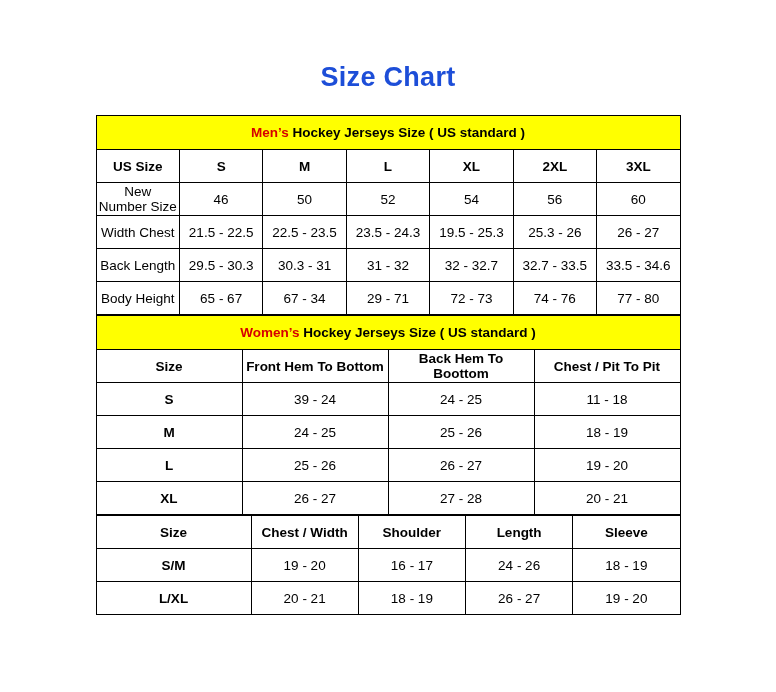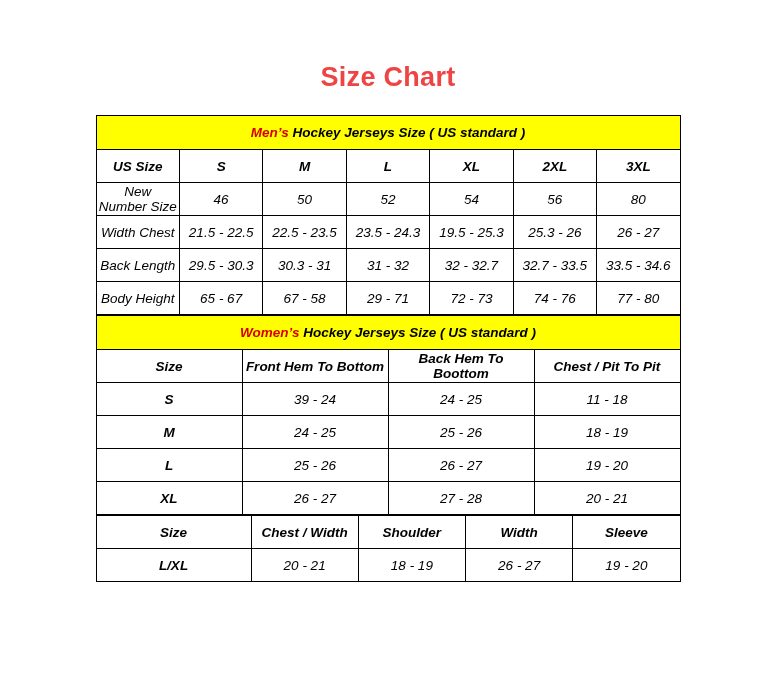--- a/index.html
+++ b/index.html
@@ -14,30 +14,29 @@
     color: #000000;
   }
   .page {
     position: relative;
     width: 776px;
     height: 692px;
     box-sizing: border-box;
   }
   .title {
     text-align: center;
-    color: #ef4444;
+    color: #1d4ed8;
     font-size: 27px;
     font-weight: bold;
     padding-top: 62px;
     letter-spacing: 0.3px;
   }
   .charts {
     margin: 22px auto 12px auto;
     width: 585px;
-    font-style: italic;
   }
   table.sz {
     border-collapse: collapse;
     width: 100%;
     table-layout: fixed;
   }
   table.sz td {
     border: 1px solid #000000;
     text-align: center;
     vertical-align: middle;
@@ -87,21 +86,21 @@
           <td class="hdr">2XL</td>
           <td class="hdr">3XL</td>
         </tr>
         <tr>
           <td class="rowlabel">New Number Size</td>
           <td>46</td>
           <td>50</td>
           <td>52</td>
           <td>54</td>
           <td>56</td>
-          <td>80</td>
+          <td>60</td>
         </tr>
         <tr>
           <td class="rowlabel">Width Chest</td>
           <td>21.5 - 22.5</td>
           <td>22.5 - 23.5</td>
           <td>23.5 - 24.3</td>
           <td>19.5 - 25.3</td>
           <td>25.3 - 26</td>
           <td>26 - 27</td>
         </tr>
@@ -110,21 +109,21 @@
           <td>29.5 - 30.3</td>
           <td>30.3 - 31</td>
           <td>31 - 32</td>
           <td>32 - 32.7</td>
           <td>32.7 - 33.5</td>
           <td>33.5 - 34.6</td>
         </tr>
         <tr>
           <td class="rowlabel">Body Height</td>
           <td>65 - 67</td>
-          <td>67 - 58</td>
+          <td>67 - 34</td>
           <td>29 - 71</td>
           <td>72 - 73</td>
           <td>74 - 76</td>
           <td>77 - 80</td>
         </tr>
       </tbody>
     </table>
 
     <table class="sz">
       <tbody>
@@ -163,22 +162,29 @@
         </tr>
       </tbody>
     </table>
 
     <table class="sz">
       <tbody>
         <tr>
           <td class="hdr" style="width:150px">Size</td>
           <td class="hdr">Chest / Width</td>
           <td class="hdr">Shoulder</td>
-          <td class="hdr">Width</td>
+          <td class="hdr">Length</td>
           <td class="hdr">Sleeve</td>
+        </tr>
+        <tr>
+          <td class="b">S/M</td>
+          <td>19 - 20</td>
+          <td>16 - 17</td>
+          <td>24 - 26</td>
+          <td>18 - 19</td>
         </tr>
         <tr>
           <td class="b">L/XL</td>
           <td>20 - 21</td>
           <td>18 - 19</td>
           <td>26 - 27</td>
           <td>19 - 20</td>
         </tr>
       </tbody>
     </table>

